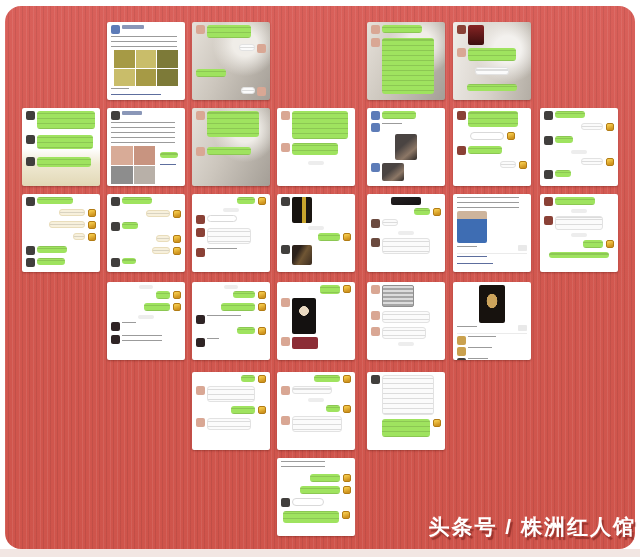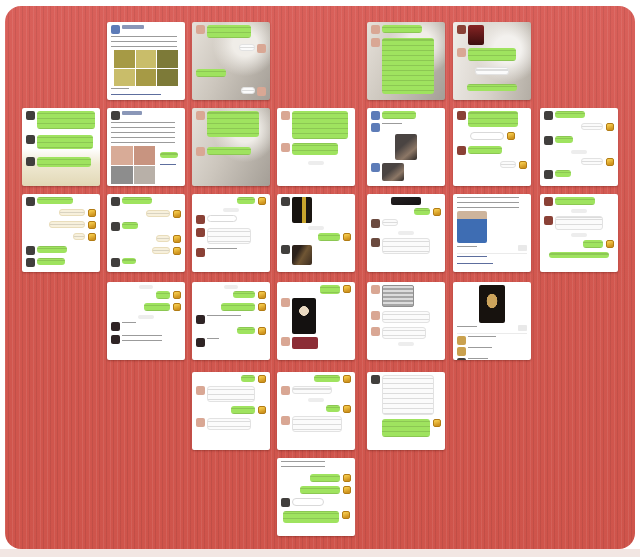--- a/index.html
+++ b/index.html
@@ -586,13 +586,14 @@
           <div class="av" style="background: rgb(65, 63, 61);"></div>
           <div class="bub in" style="width: 32px; height: 8px;"></div>
         </div>
         <div class="crow center" style="margin-top: 4px;">
           <div class="bub g" style="width: 56px; height: 12px;"></div>
           <div class="ic"></div>
         </div>
       </div>
     </div>
   <div class="bottom-strip"></div>
+  <div class="watermark">头条号 / 株洲红人馆</div>
 </div>
 
 </body></html>

